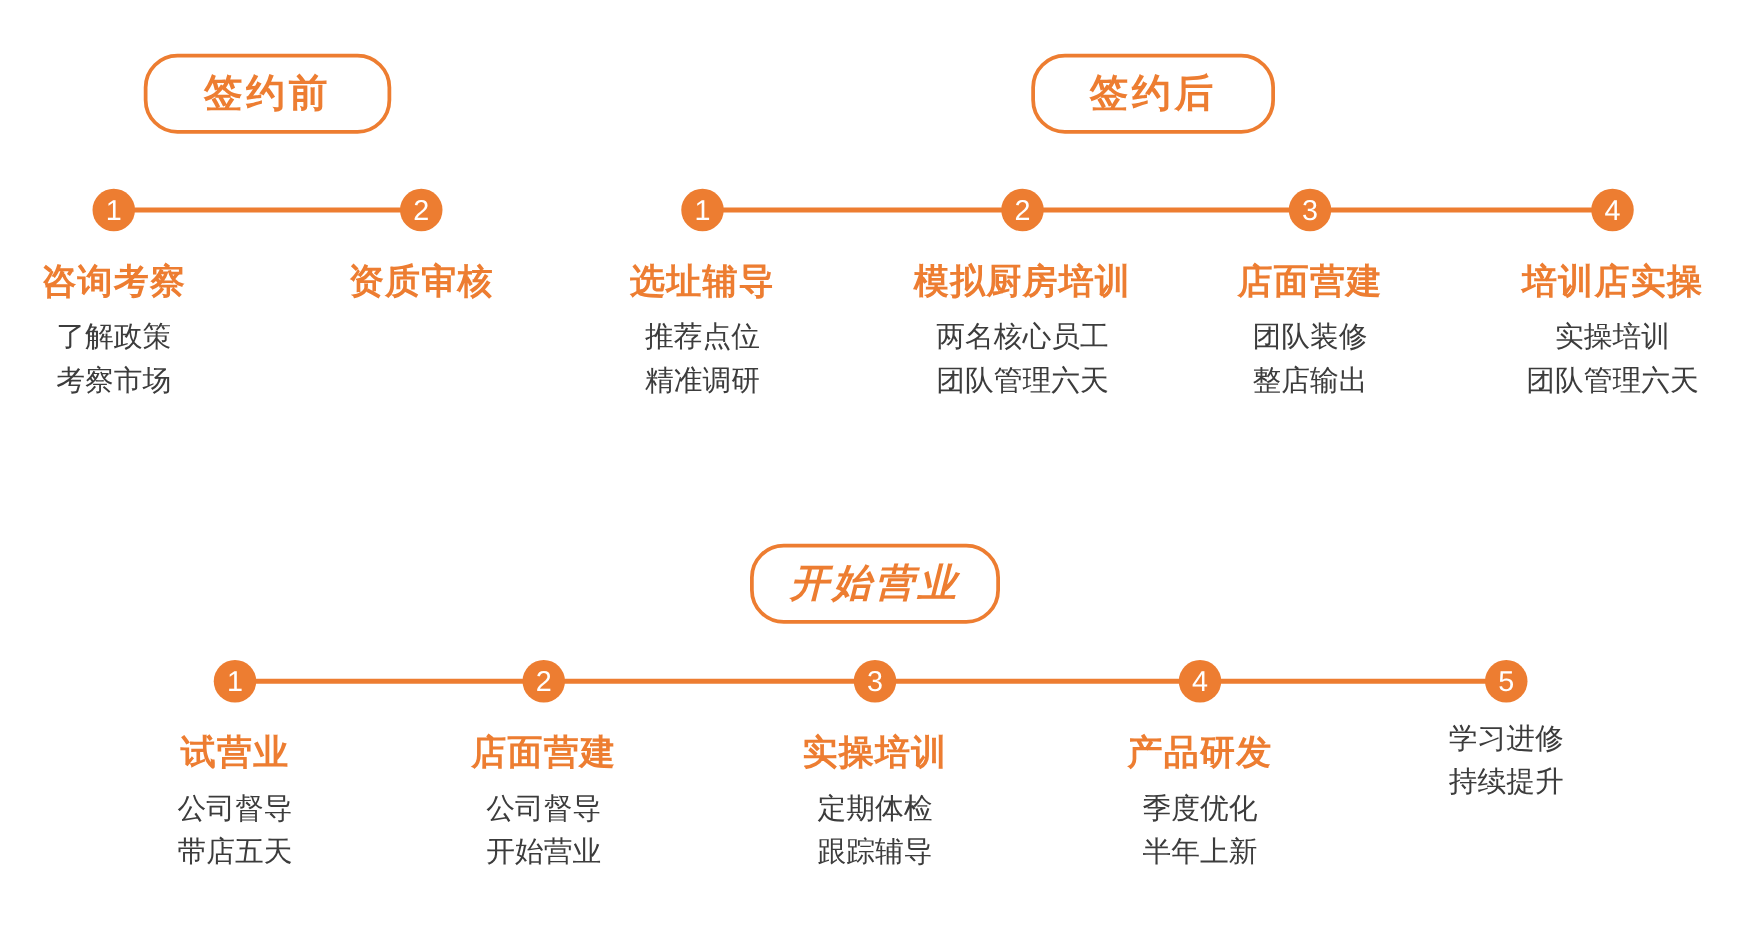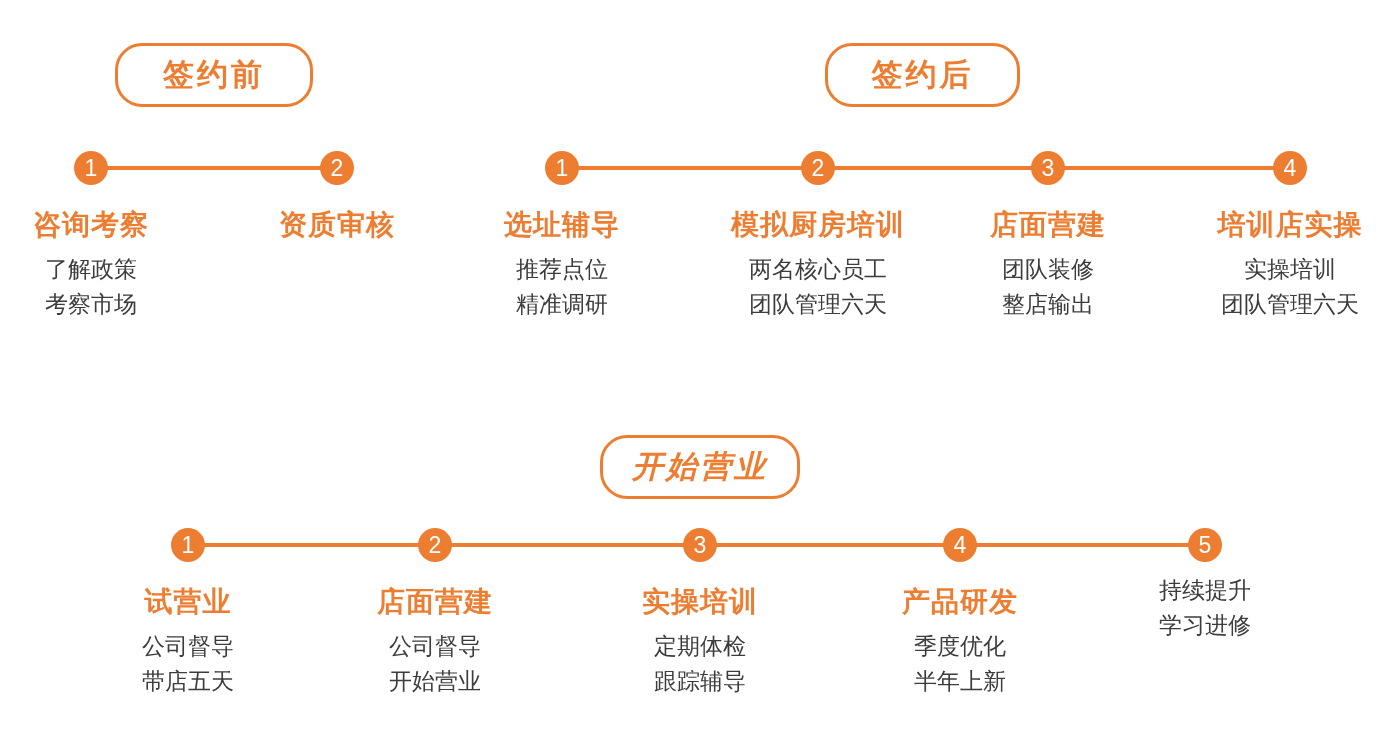--- a/index.html
+++ b/index.html
@@ -167,20 +167,20 @@
         <div class="title">产品研发</div>
         <div class="desc">
           <div>季度优化</div>
           <div>半年上新</div>
         </div>
       </div>
 
       <div class="col" style="left:1045px;">
         <div class="dot">5</div>
         <div class="desc">
+          <div>学习进修</div>
           <div>持续提升</div>
-          <div>学习进修</div>
         </div>
       </div>
     </div>
   </div>
 
 </div>
 
 </body></html>

